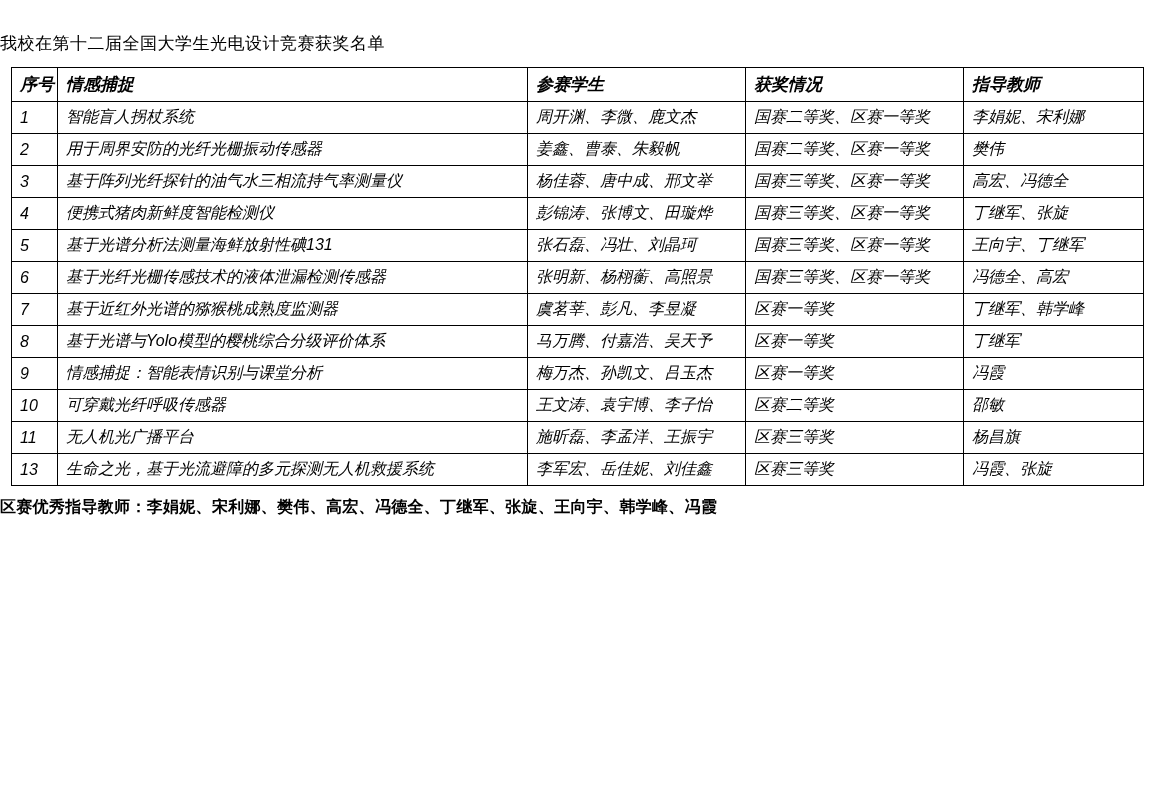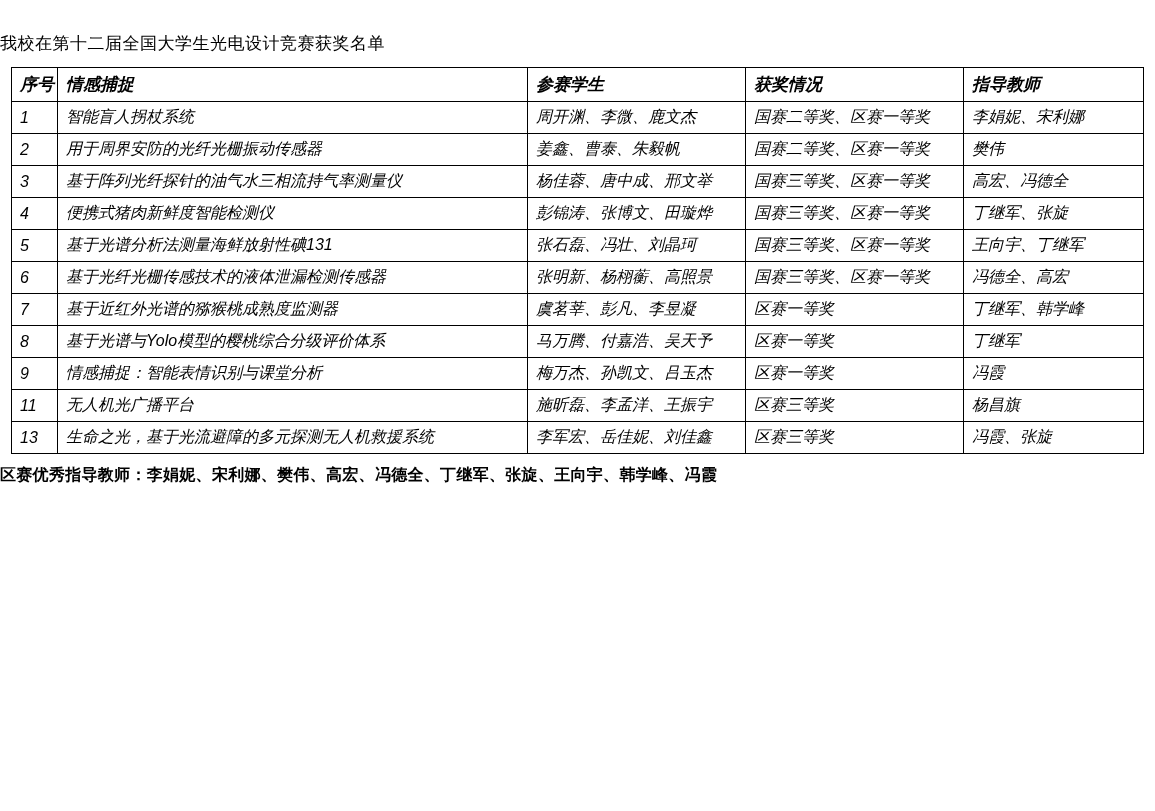--- a/index.html
+++ b/index.html
@@ -147,20 +147,27 @@
         <td>丁继军</td>
       </tr>
       <tr>
         <td>9</td>
         <td>情感捕捉：智能表情识别与课堂分析</td>
         <td>梅万杰、孙凯文、吕玉杰</td>
         <td>区赛一等奖</td>
         <td>冯霞</td>
       </tr>
       <tr>
+        <td>10</td>
+        <td>可穿戴光纤呼吸传感器</td>
+        <td>王文涛、袁宇博、李子怡</td>
+        <td>区赛二等奖</td>
+        <td>邵敏</td>
+      </tr>
+      <tr>
         <td>11</td>
         <td>无人机光广播平台</td>
         <td>施昕磊、李孟洋、王振宇</td>
         <td>区赛三等奖</td>
         <td>杨昌旗</td>
       </tr>
       <tr>
         <td>13</td>
         <td>生命之光，基于光流避障的多元探测无人机救援系统</td>
         <td>李军宏、岳佳妮、刘佳鑫</td>

